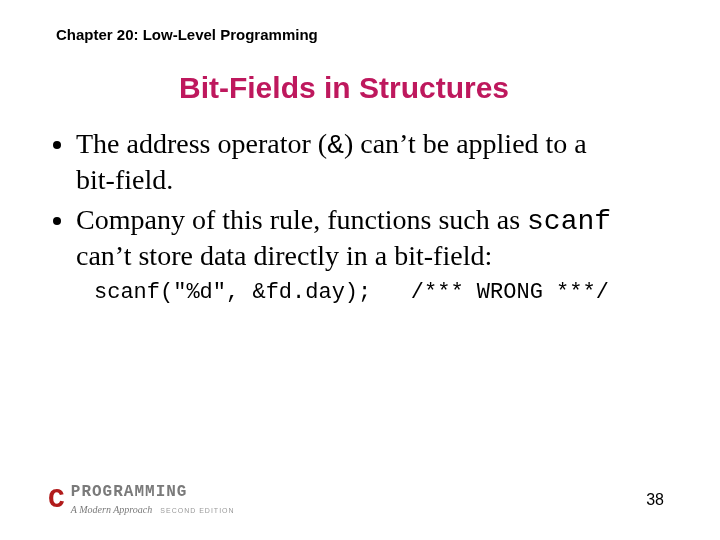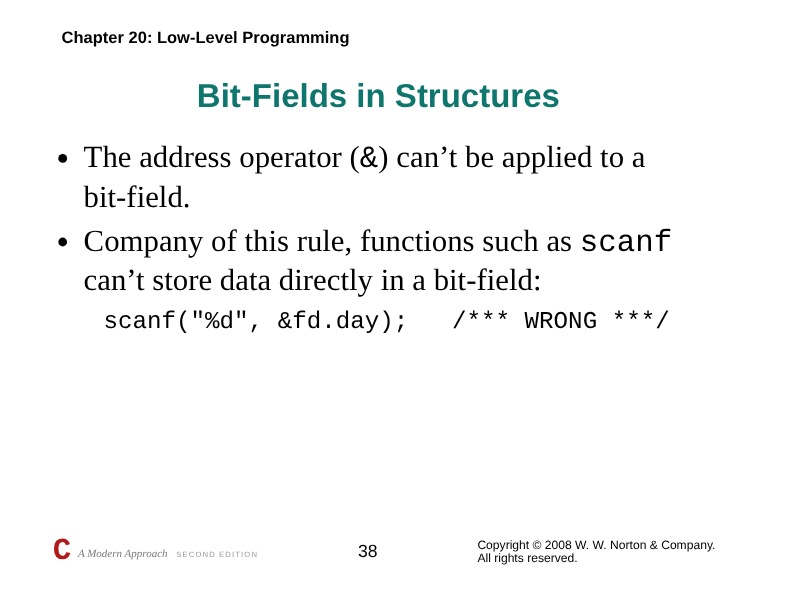--- a/index.html
+++ b/index.html
@@ -15,21 +15,21 @@
     position:absolute; inset:0;
     padding:26px 88px 0 56px;
   }
   .chapter {
     font-family:Arial, Helvetica, sans-serif;
     font-size:15px; font-weight:700;
   }
   .title {
     font-family:Arial, Helvetica, sans-serif;
     font-size:30px; font-weight:700;
-    color:#0f766e;
+    color:#be185d;
     text-align:center;
     margin:28px 0 22px 0;
   }
   ul.body {
     margin:0; padding:0 0 0 20px;
     font-size:28px; line-height:1.22;
   }
   ul.body > li { margin-bottom:6px; }
   .mono { font-family:"Courier New", Courier, monospace; }
   .code-line {
@@ -89,26 +89,23 @@
 
   <div class="code-line">
     <span>scanf("%d", &amp;fd.day);</span>&nbsp;&nbsp;&nbsp;<span>/*** WRONG ***/</span>
   </div>
 
 
   <div class="footer">
     <div class="logo">
       <div class="logo-c">C</div>
       <div class="logo-text">
+        <div class="logo-prog">PROGRAMMING</div>
         <div>
           <span class="logo-sub">A Modern Approach</span>
           <span class="logo-ed">SECOND EDITION</span>
         </div>
       </div>
     </div>
     <div class="pagenum">38</div>
-    <div class="copyright">
-      <div>Copyright © 2008 W. W. Norton &amp; Company.</div>
-      <div>All rights reserved.</div>
-    </div>
   </div>
 
 </div>
 
 </body></html>

